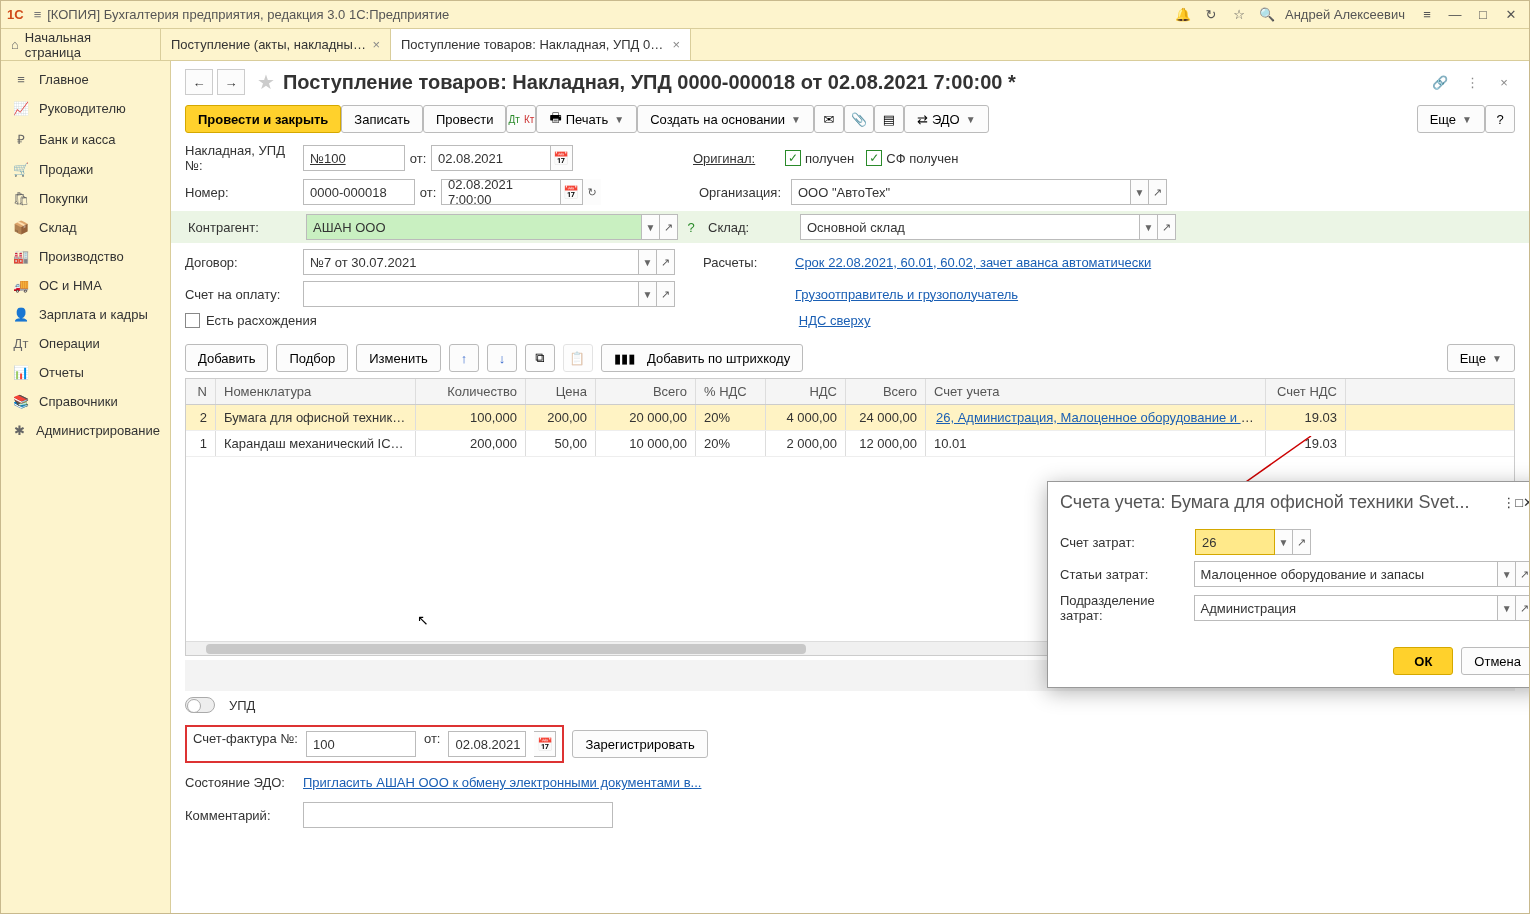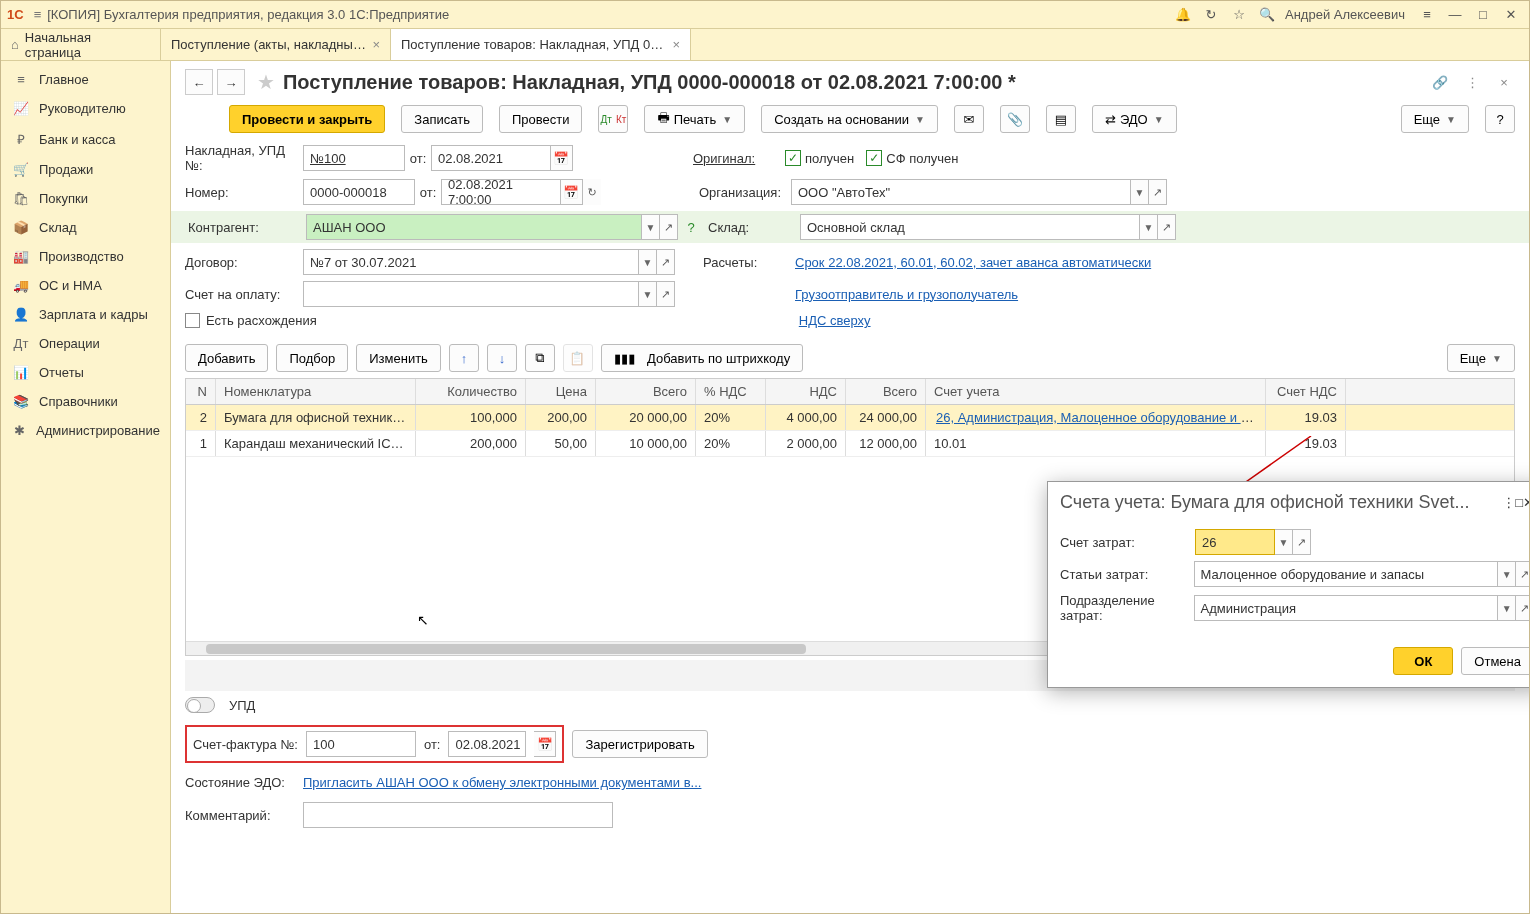--- a/index.html
+++ b/index.html
@@ -21,21 +21,21 @@
 .maincols{flex:1;display:flex;overflow:hidden;}
 .sidebar{width:170px;background:#fdf4cd;border-right:1px solid #d9cd9b;padding-top:4px;}
 .sbitem{display:flex;align-items:center;padding:7px 10px;cursor:pointer;color:#333;}
 .sbitem .sicon{width:20px;text-align:center;margin-right:8px;color:#666;}
 .content{flex:1;background:#fff;display:flex;flex-direction:column;overflow:hidden;position:relative;}
 .pagehead{padding:8px 14px 4px;display:flex;align-items:center;}
 .navbtn{width:28px;height:26px;border:1px solid #ccc;background:#fcfcfc;display:flex;align-items:center;justify-content:center;margin-right:4px;cursor:pointer;}
 .star{color:#ccc;font-size:20px;margin:0 8px;}
 .pagetitle{font-size:20px;font-weight:bold;color:#333;flex:1;}
 .pageheadright .ibtn{width:22px;height:22px;display:inline-flex;align-items:center;justify-content:center;color:#888;margin-left:6px;cursor:pointer;}
-.toolbar{padding:6px 14px;display:flex;align-items:center;gap:16px;flex-wrap:wrap;margin-left:44px;}
+.toolbar{padding:6px 14px;display:flex;align-items:center;gap:0;flex-wrap:wrap;}
 .btn{height:28px;padding:0 12px;border:1px solid #bbb;background:#fcfcfc;border-radius:3px;cursor:pointer;display:inline-flex;align-items:center;gap:4px;}
 .btn.primary{background:#ffd12c;border-color:#d4a800;font-weight:bold;}
 .btn.icon{width:30px;padding:0;justify-content:center;}
 .btn .car{font-size:10px;margin-left:2px;color:#666;}
 .form{padding:4px 14px;}
 .frow{display:flex;align-items:center;margin-bottom:6px;}
 .fcell{display:flex;align-items:center;}
 .flabel{color:#333;}
 .finput{height:26px;border:1px solid #bbb;background:#fff;padding:0 6px;display:flex;align-items:center;}
 .finput.green{background:#c9f0c1;}
@@ -58,21 +58,21 @@
 .cQty{width:110px;text-align:right;}
 .cPrice{width:70px;text-align:right;}
 .cSum{width:100px;text-align:right;}
 .cVat{width:70px;}
 .cVatS{width:80px;text-align:right;}
 .cTot{width:80px;text-align:right;}
 .cAcc{width:340px;}
 .cAccV{width:80px;text-align:right;}
 .totals{display:flex;justify-content:flex-end;padding:8px 14px;background:#f3f3f3;gap:20px;margin:4px 14px 0;}
 .sfrow{display:flex;align-items:center;padding:6px 14px;gap:8px;}
-.sfbox{border:2px solid #d33;padding:4px 6px;display:flex;align-items:center;gap:8px;}
+.sfbox{border:2px solid #d33;padding:4px 6px;display:flex;align-items:flex-start;gap:8px;}
 .toggle{width:30px;height:16px;border:1px solid #aaa;border-radius:8px;background:#eee;position:relative;margin-right:6px;}
 .toggle::after{content:"";position:absolute;left:1px;top:1px;width:12px;height:12px;background:#fff;border:1px solid #aaa;border-radius:50%;}
 .popup{position:absolute;left:876px;top:420px;width:500px;background:#fff;border:1px solid #999;box-shadow:0 4px 20px rgba(0,0,0,0.3);z-index:10;}
 .pophead{display:flex;align-items:center;padding:10px 12px;}
 .poptitle{font-size:18px;color:#555;flex:1;overflow:hidden;white-space:nowrap;text-overflow:ellipsis;}
 .popbody{padding:6px 12px;}
 .poprow{display:flex;align-items:center;margin-bottom:6px;}
 .poplbl{width:135px;}
 .popfoot{padding:12px;display:flex;justify-content:flex-end;gap:8px;}
 .arrow-annot{position:absolute;left:1050px;top:375px;color:#c00;z-index:5;pointer-events:none;}

